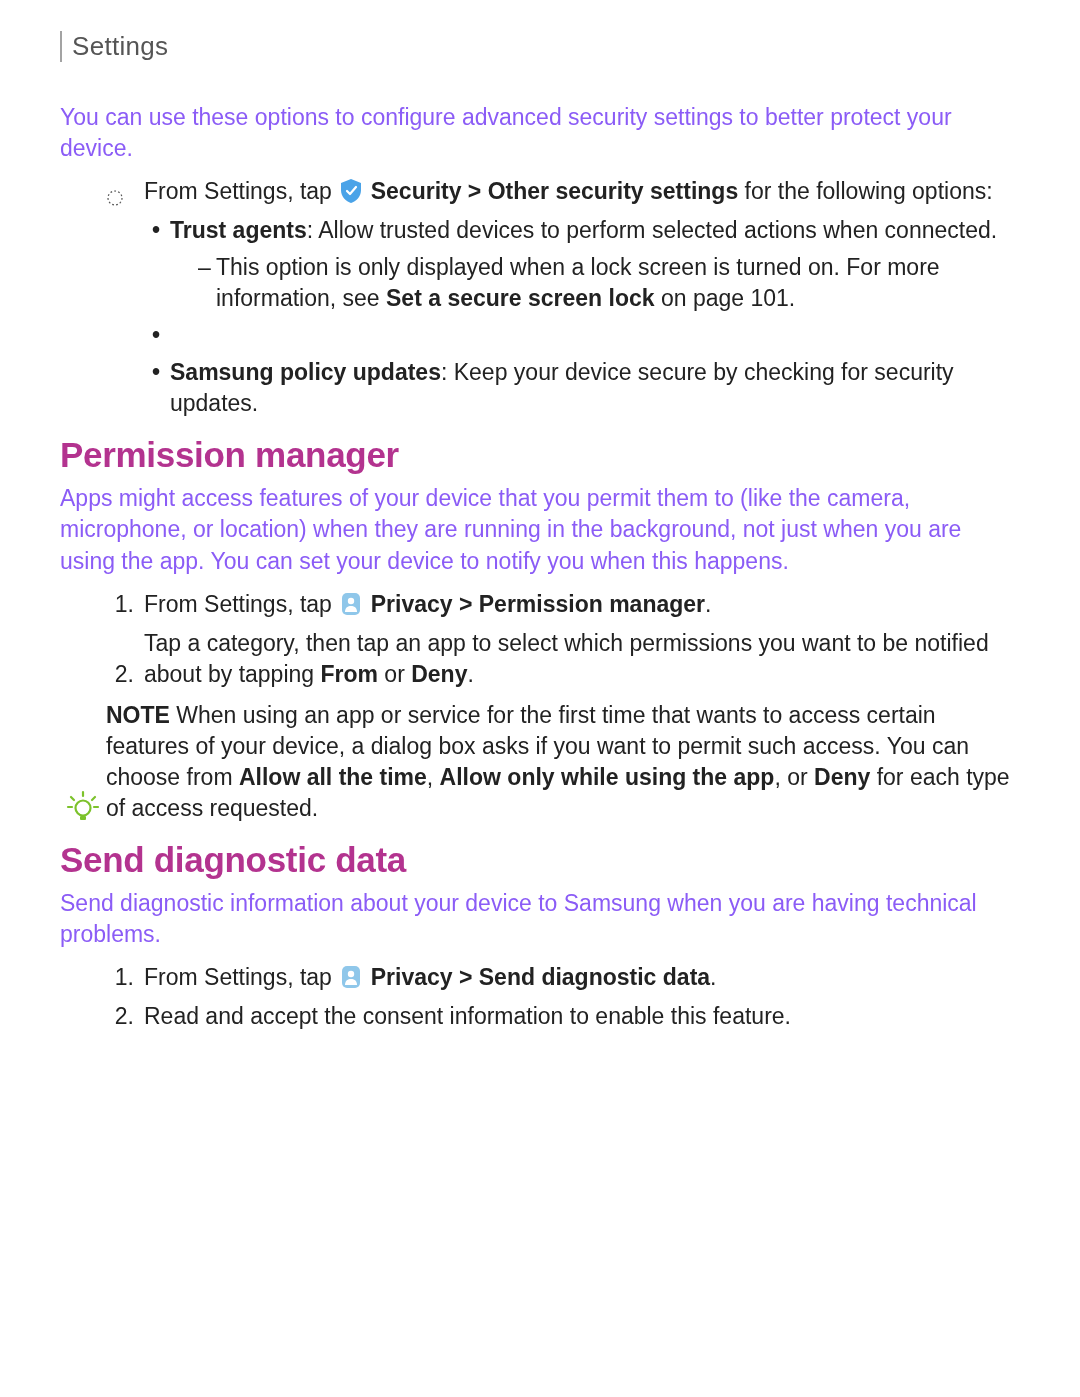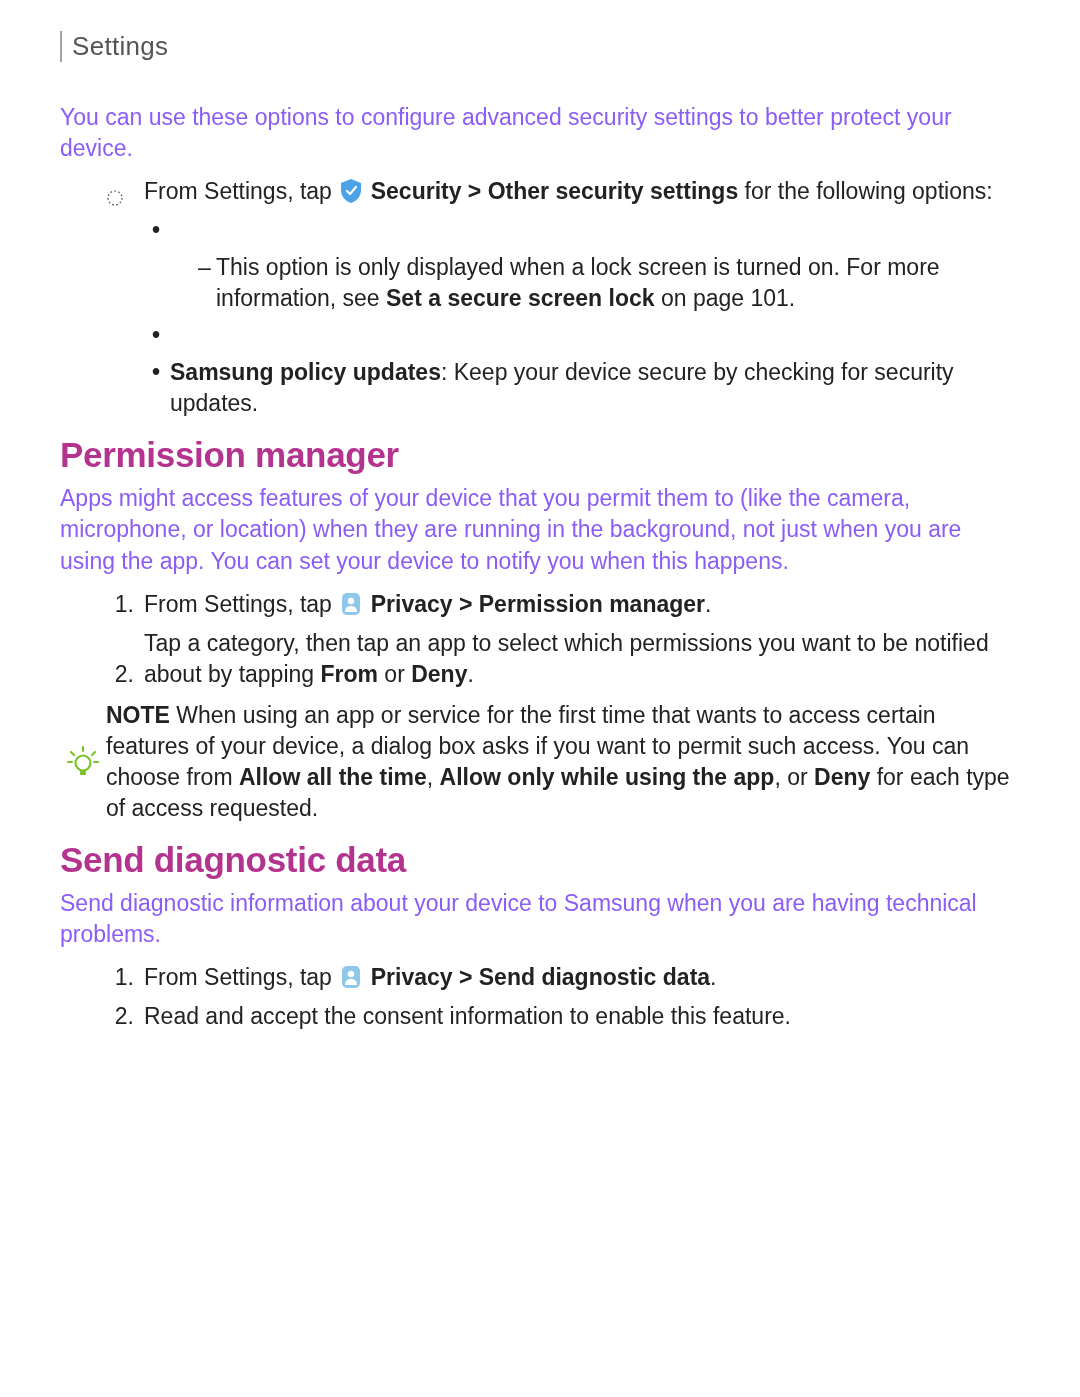--- a/index.html
+++ b/index.html
@@ -94,21 +94,21 @@
   .page-num {
     text-align: center;
     font-size: 21px;
     color: #333;
     margin-top: 50px;
   }
   svg { display: block; }
 
   .note-row {
     display: flex;
-    align-items: center;
+    align-items: flex-end;
     font-size: 23px;
     line-height: 1.35;
     margin: 10px 0 8px 0;
   }
   .note-icon-cell {
     flex: 0 0 46px;
     display:flex;
     justify-content:center;
   }
   .note-content { flex: 1; }
@@ -136,20 +136,23 @@
           <path d="M12 1 L22 5 V12 C22 19 17 23.5 12 25 C7 23.5 2 19 2 12 V5 Z" fill="#4aa3e8"></path>
           <path d="M8 13 L11 16 L17 9" fill="none" stroke="#fff" stroke-width="2.2" stroke-linecap="round" stroke-linejoin="round"></path>
         </svg>
       </span>
       <span class="bold">Security &gt; Other security settings</span><span> for the following options:</span>
     </span>
   </div>
 
   <div class="bullet-row indent-2">
     <span class="bullet-dot">•</span>
+    <span class="bullet-content">
+      <span class="bold">Trust agents</span><span>: Allow trusted devices to perform selected actions when connected.</span>
+    </span>
   </div>
 
   <div class="dash-row indent-3">
     <span class="dash-mark">–</span>
     <span class="dash-content">
       <span>This option is only displayed when a lock screen is turned on. For more information, see </span><span class="bold">Set a secure screen lock</span><span> on page 101.</span>
     </span>
   </div>
 
   <div class="bullet-row indent-2">

